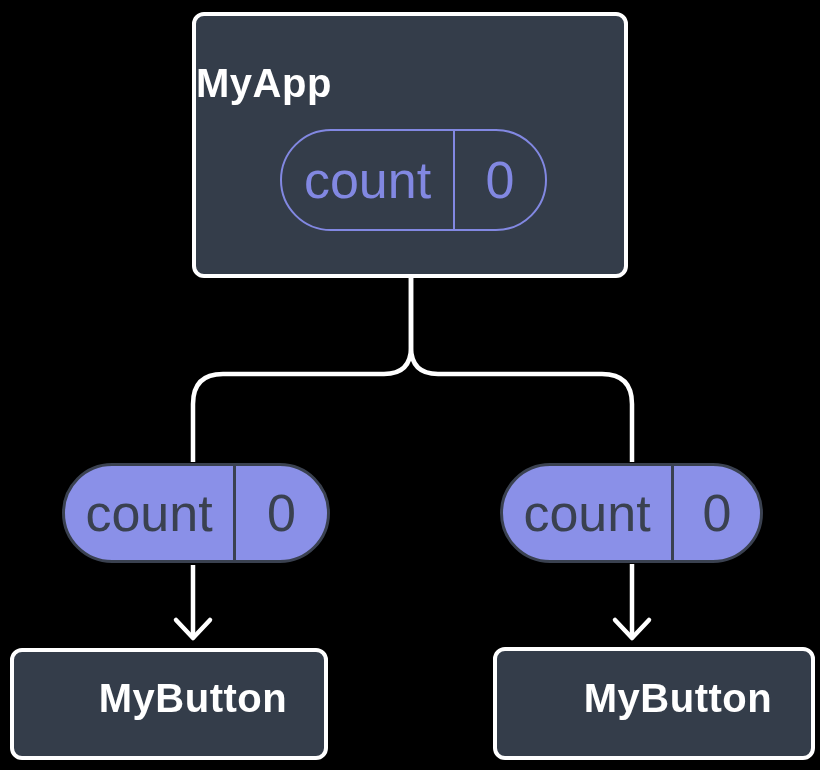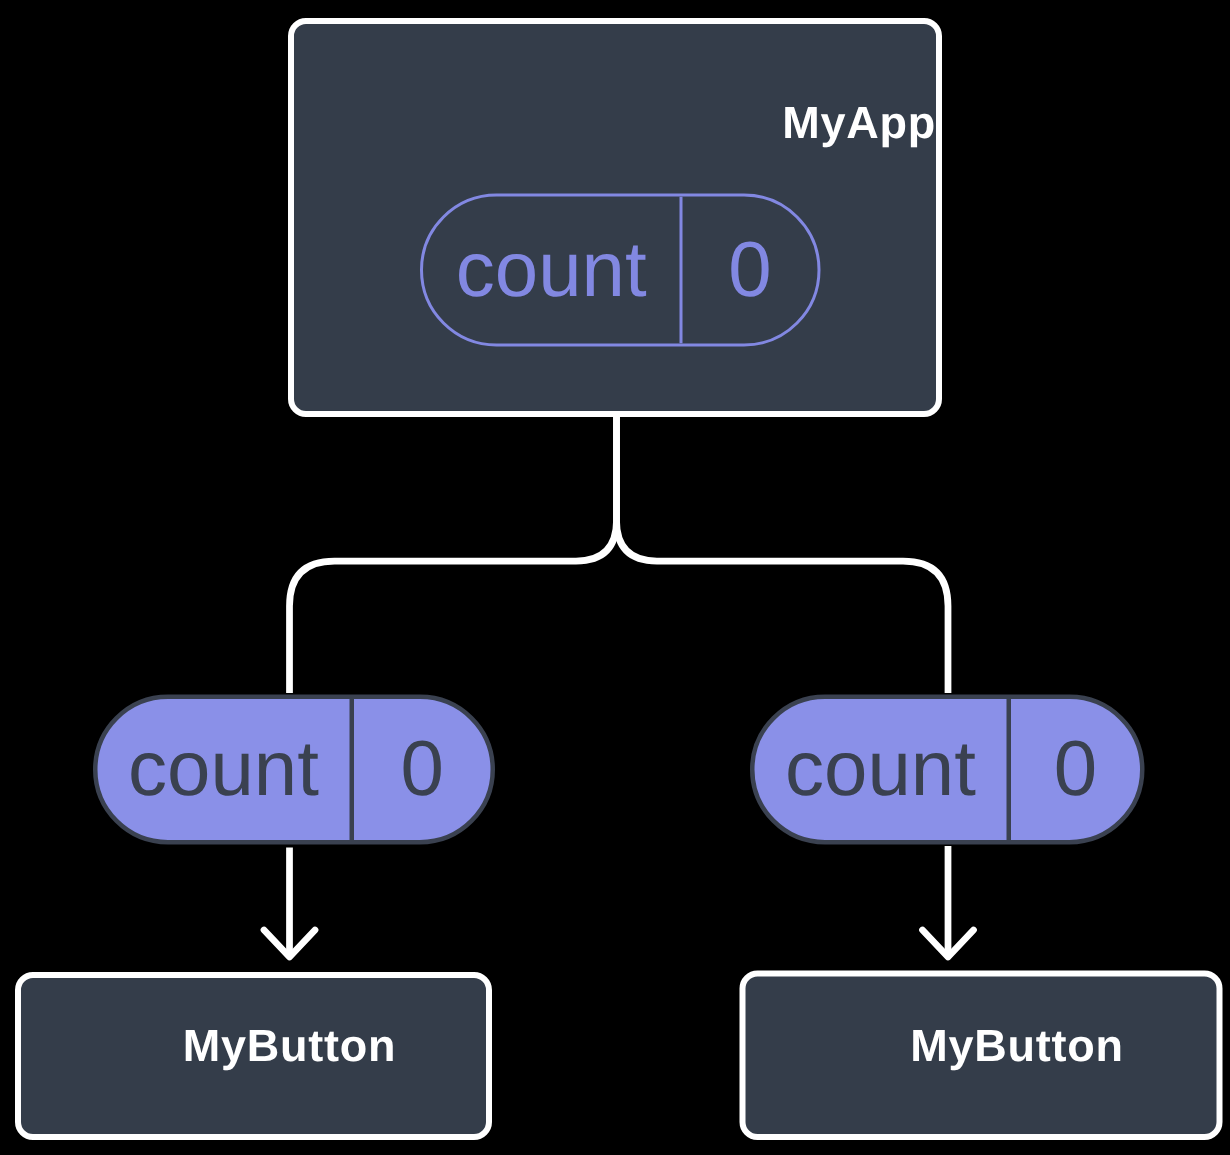--- a/index.html
+++ b/index.html
@@ -25,22 +25,22 @@
   .node{
     position:absolute;z-index:1;box-sizing:border-box;
     background:var(--box-fill);
     border:4px solid var(--box-border);
     border-radius:12px;
   }
   .node-root{left:192px;top:12px;width:436px;height:266px;}
   .node-child-left{left:10px;top:648px;width:318px;height:112px;}
   .node-child-right{left:493px;top:647px;width:322px;height:113px;}
   .node-title{
-    position:absolute;left:0;right:0;text-align:right;
-    color:var(--title-text);font-size:30px;font-weight:bold;line-height:46px;
+    position:absolute;left:0;right:0;text-align:left;
+    color:var(--title-text);font-size:40px;font-weight:bold;line-height:46px;
     letter-spacing:0.5px;
   }
   .node-root .node-title{top:44px;}
   .node-child-left .node-title,
   .node-child-right .node-title{top:0;bottom:12px;display:flex;align-items:center;justify-content:center;margin-left:48px;}
 
   .pill{
     position:absolute;z-index:1;box-sizing:border-box;
     display:flex;align-items:stretch;border-radius:51px;overflow:hidden;
     font-size:52px;line-height:1;

